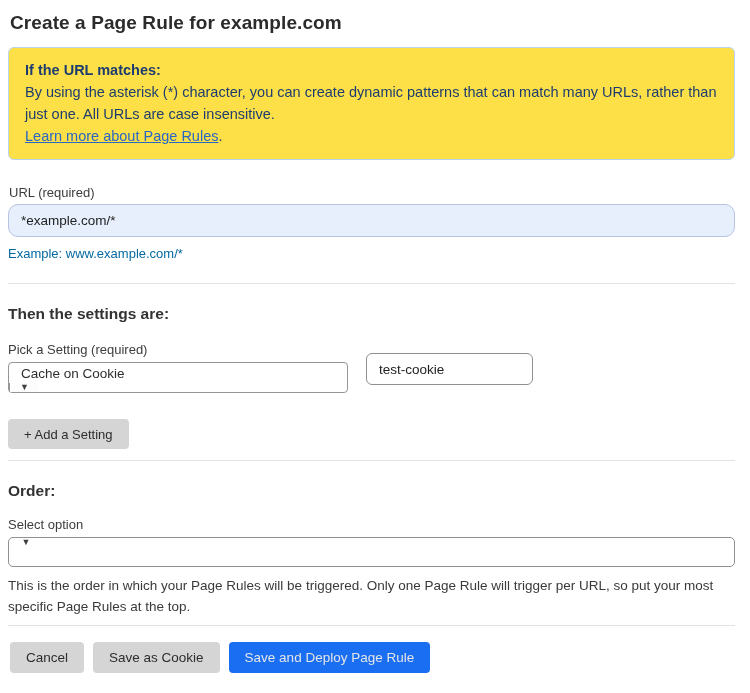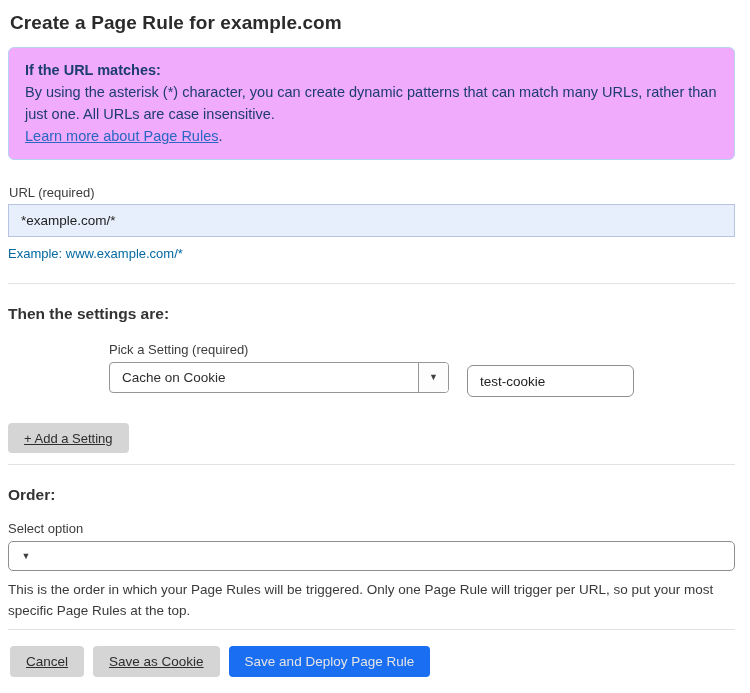--- a/index.html
+++ b/index.html
@@ -14,21 +14,21 @@
   .page-title {
     font-size: 19px;
     font-weight: bold;
     color: #2b2b2b;
     margin: 2px 0 0 2px;
     letter-spacing: 0.1px;
   }
 
   .info-box {
     margin-top: 13px;
-    background: #f0abfc;
+    background: #fde047;
     border: 1px solid #b7d3f0;
     border-radius: 6px;
     padding: 11px 16px 12px 16px;
     color: #1d3c6f;
     font-size: 14.5px;
     line-height: 22px;
   }
   .info-box .info-heading { font-weight: bold; }
   .info-box a.info-link {
     color: #2a66c4;
@@ -48,21 +48,21 @@
     font-size: 13.5px;
     color: #222;
     outline: none;
   }
   .url-input {
     margin-top: 4px;
     width: 100%;
     height: 33px;
     background: #e7effc;
     border: 1px solid #b6c4e2;
-    border-radius: 0;
+    border-radius: 10px;
     padding: 0 12px;
   }
   .helper-text {
     margin-top: 9px;
     font-size: 13px;
     color: #0369a1;
   }
 
   .divider {
     border: none;
@@ -78,34 +78,34 @@
     font-weight: bold;
     color: #333;
   }
   .settings-heading { margin-top: 21px; }
   .order-heading { margin-top: 21px; }
 
   .settings-row {
     margin-top: 19px;
     display: flex;
     align-items: flex-start;
-    justify-content: center;
   }
   .setting-col { width: 340px; }
   .value-col { margin-left: 18px; margin-top: 7px; }
 
   .select-box {
     margin-top: 5px;
     height: 31px;
     border: 1px solid #969696;
     border-radius: 4px;
     background: #ffffff;
     display: flex;
     align-items: stretch;
     cursor: pointer;
+    flex-direction: column;
   }
   .select-box .select-value {
     flex: 1;
     display: flex;
     align-items: center;
     padding-left: 12px;
     font-size: 13.5px;
     color: #2e2e2e;
   }
   .select-box .select-arrow-cell {
@@ -117,39 +117,39 @@
     border-radius: 0 3px 3px 0;
     background: #fdfdfd;
   }
   .arrow-glyph {
     font-size: 9px;
     color: #3f3f3f;
     line-height: 1;
   }
 
   .value-input {
-    margin-top: 16px;
+    margin-top: 4px;
     width: 167px;
     height: 32px;
     background: #ffffff;
     border: 1px solid #8f8f8f;
     border-radius: 6px;
     padding: 0 12px;
   }
 
   .btn {
     font-family: "Liberation Sans", "DejaVu Sans", sans-serif;
     font-size: 13.5px;
     border: none;
     border-radius: 4px;
     height: 31px;
     padding: 0 16px;
     cursor: pointer;
   }
-  .btn-gray { background: #d5d5d5; color: #2d2d2d; text-decoration: underline; }
+  .btn-gray { background: #d5d5d5; color: #2d2d2d; }
   .btn-primary { background: #1a6ef2; color: #e5e5e5; }
   .add-setting-btn { margin-top: 26px; height: 30px; font-size: 13px; }
 
   .order-select {
     margin-top: 5px;
     height: 30px;
     border-radius: 5px;
     border: 1px solid #8f8f8f;
   }
   .order-select .select-value { padding-left: 11px; }

